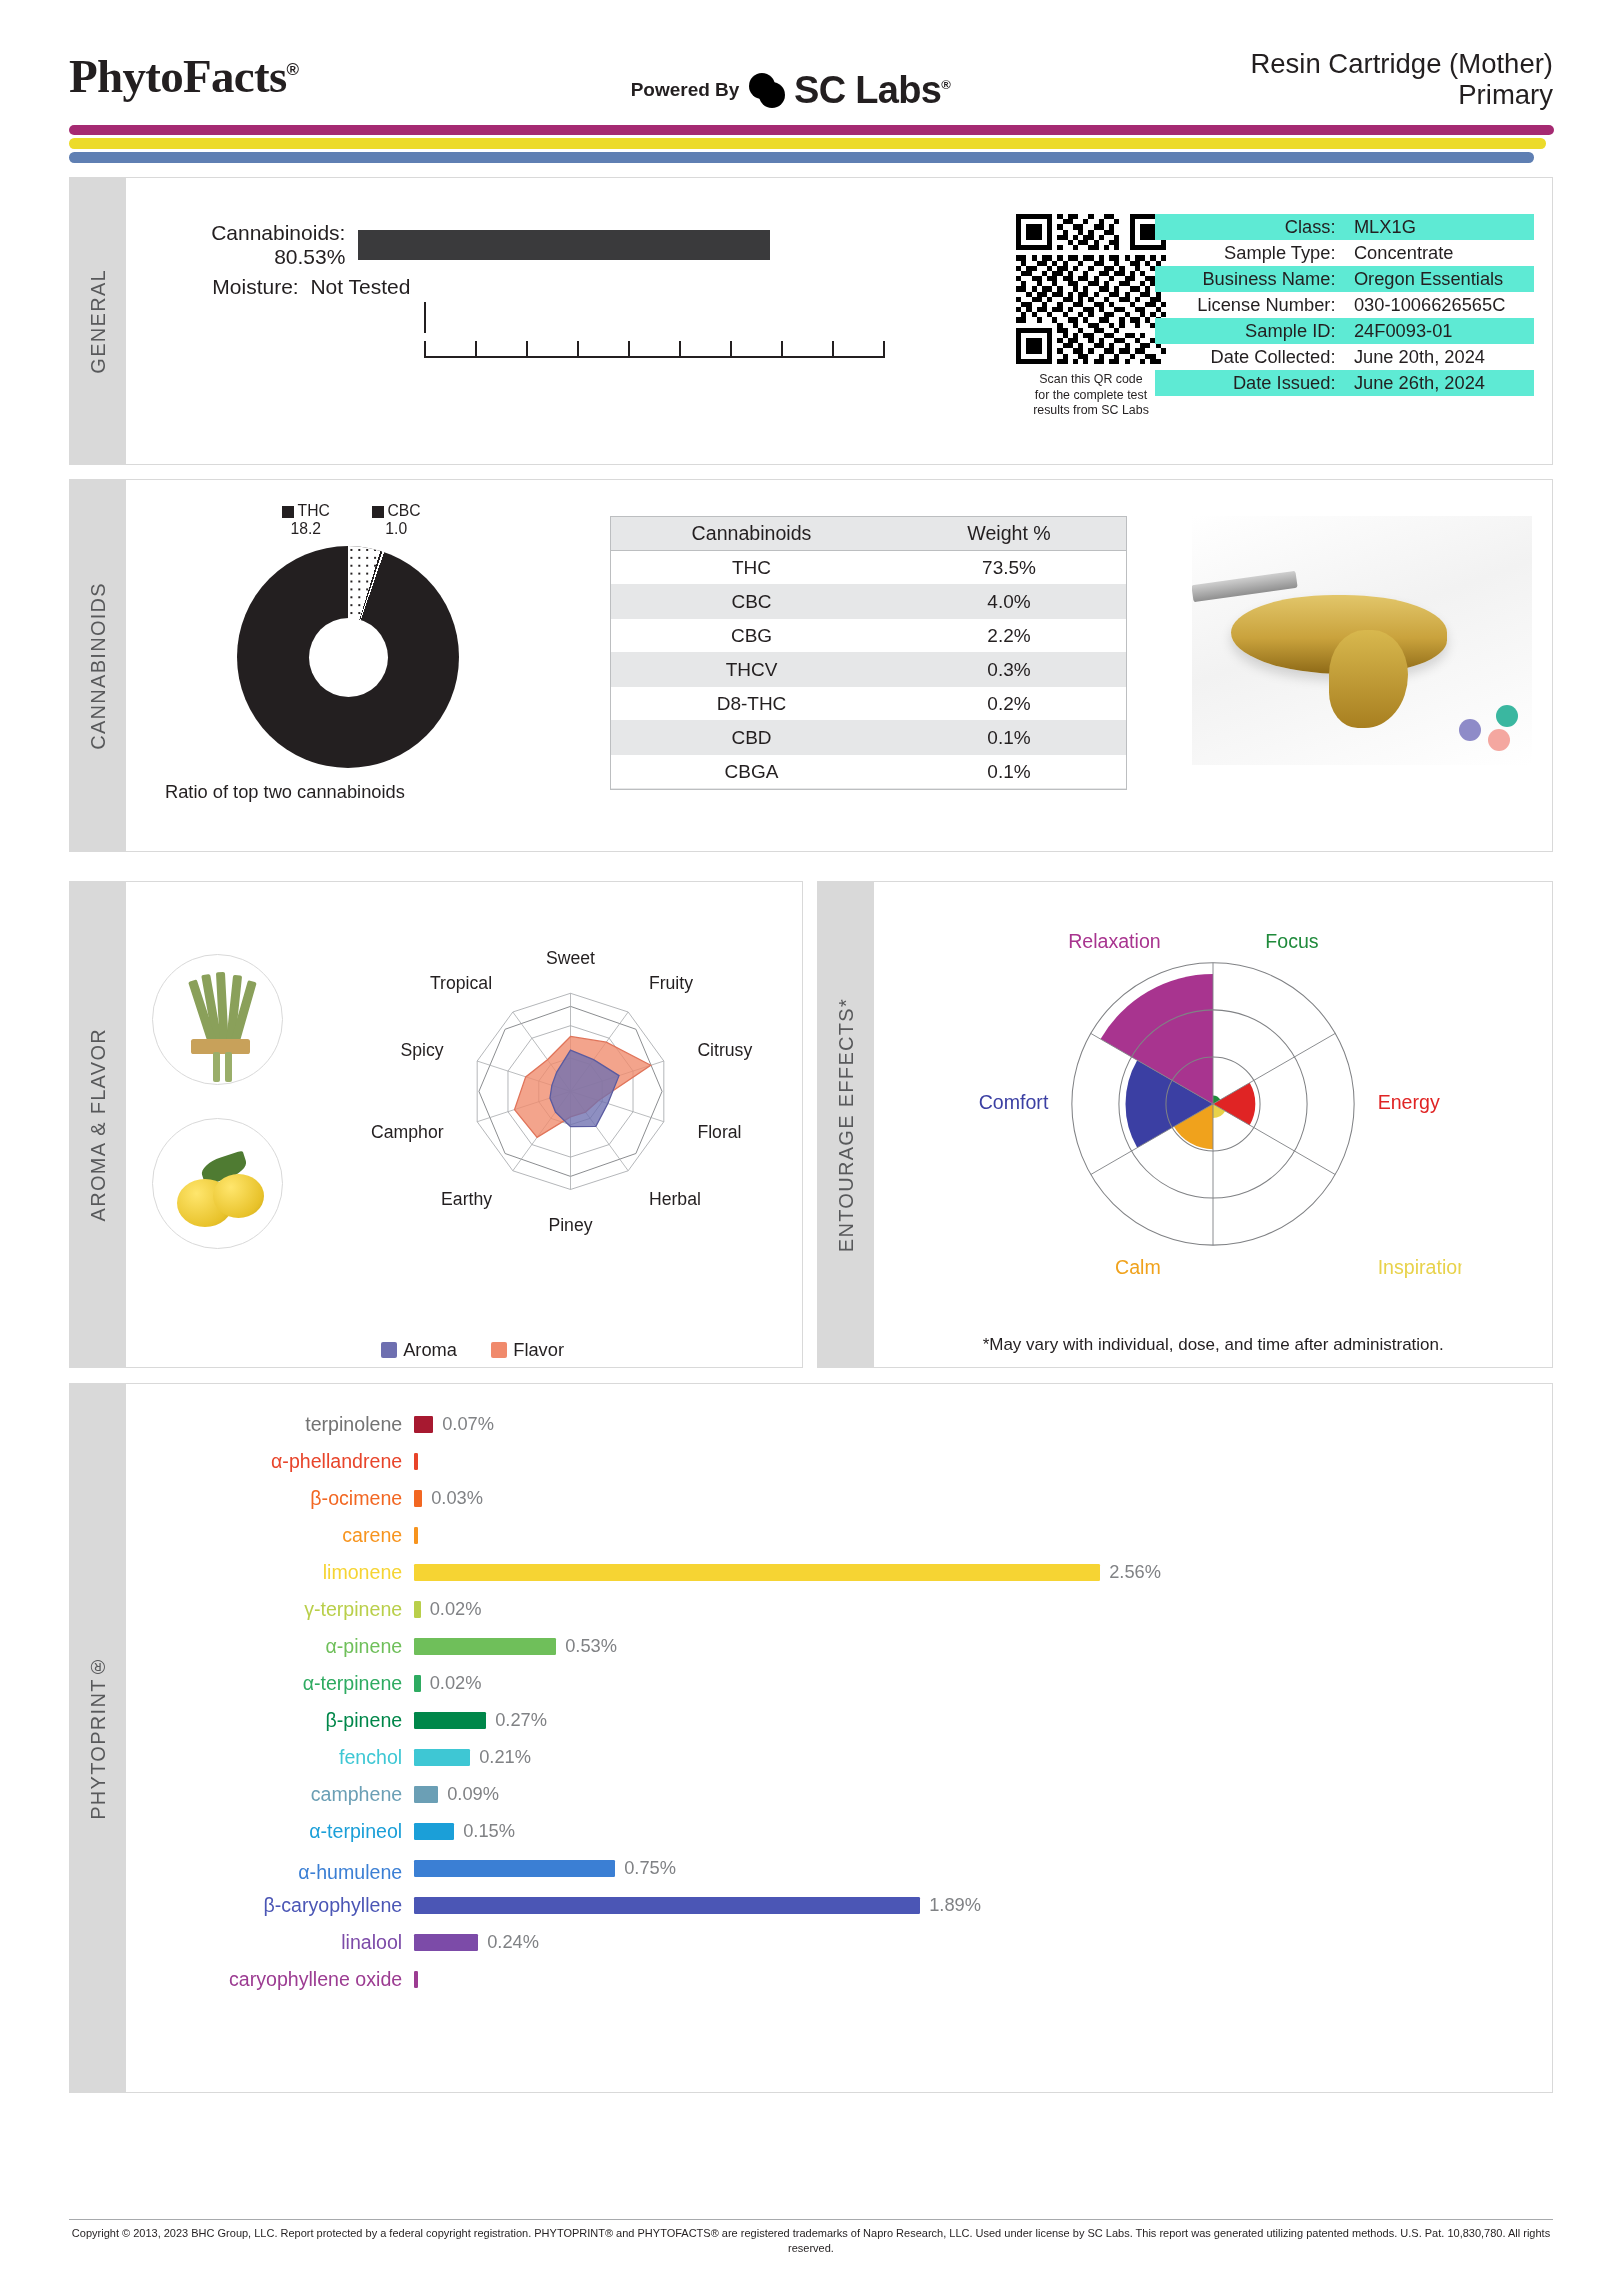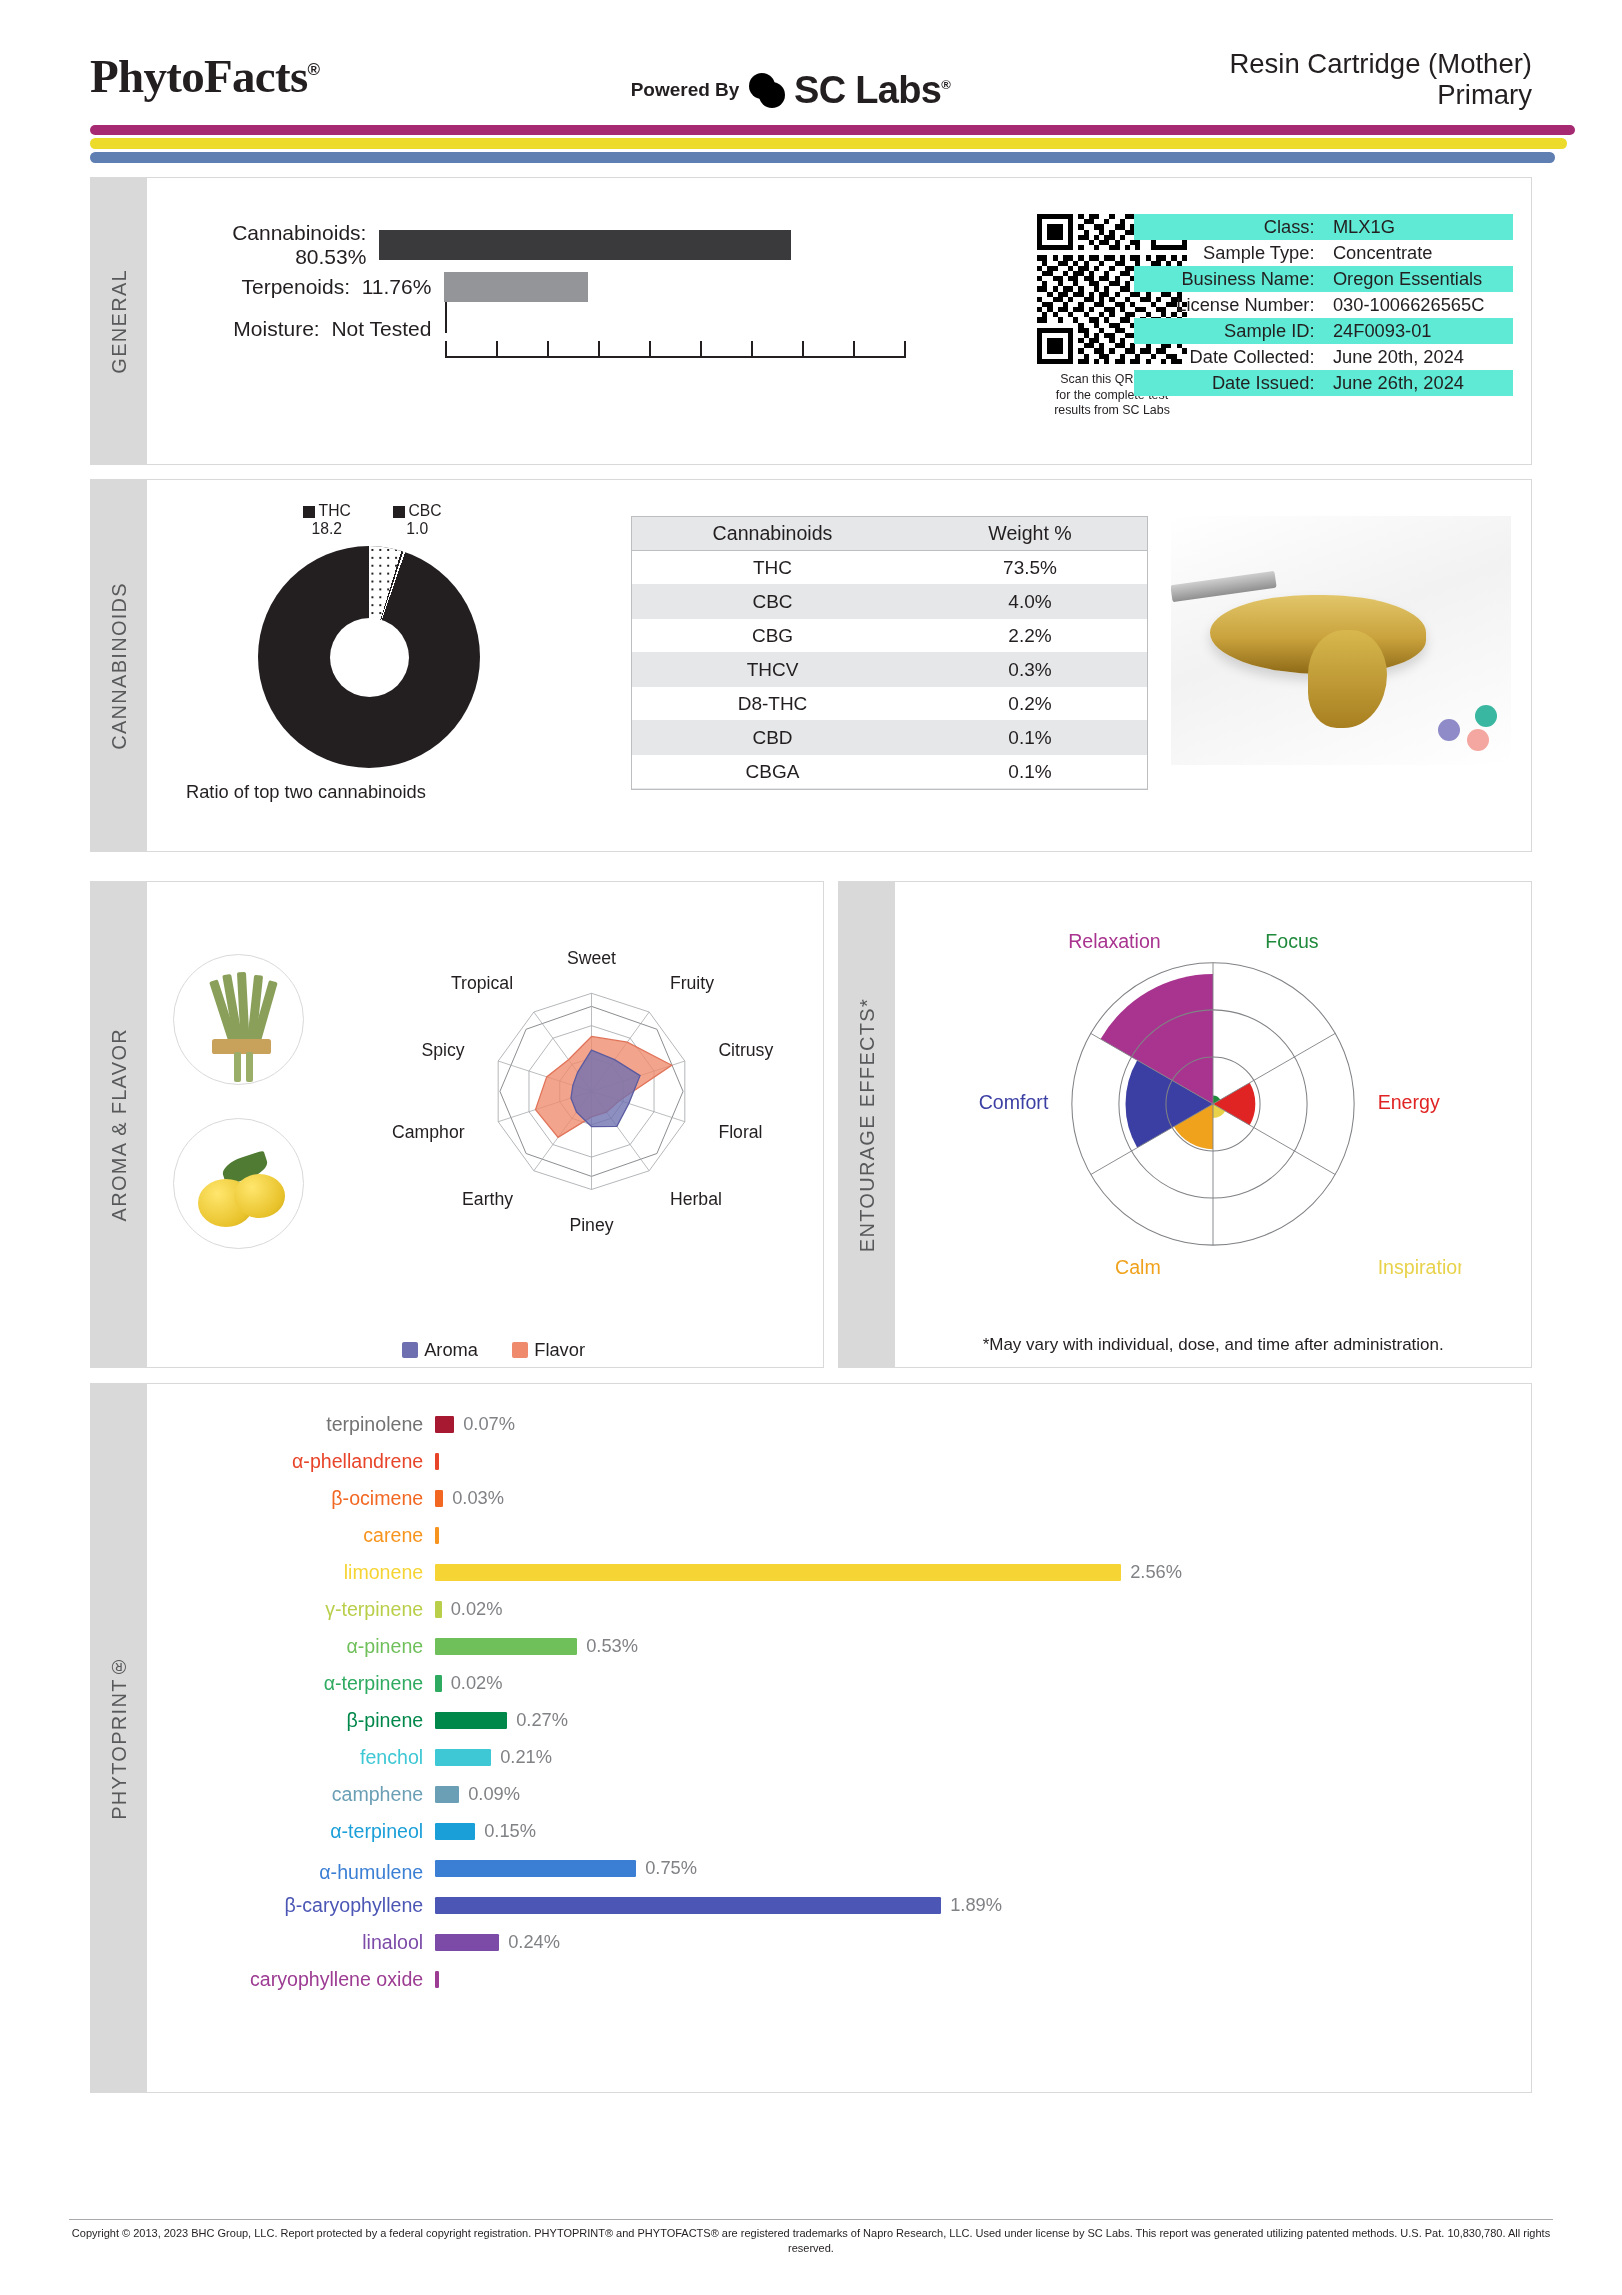--- a/index.html
+++ b/index.html
@@ -5,21 +5,21 @@
   * { box-sizing: border-box; }
   html, body { margin:0; padding:0; }
   body {
     width: 1622px;
     height: 2295px;
     background: #ffffff;
     font-family: "Liberation Sans", sans-serif;
     color: #231f20;
     position: relative;
   }
-  .page { position: relative; width: 1622px; height: 2295px; padding: 0 90px; }
+  .page { position: relative; width: 1622px; height: 2295px; padding: 0 69px; }
 
   
   .header { display: flex; align-items: flex-start; justify-content: space-between; padding-top: 49px; }
   .logo { font-size: 47px; font-weight: bold; letter-spacing: -0.7px; font-family: "Liberation Serif", serif; }
   .logo sup { font-size: 17px; vertical-align: super; font-family: "Liberation Sans", sans-serif; }
   .powered { display:flex; align-items:center; gap:9.2px; margin-top: 19.6px; margin-left: 32px;}
   .powered .pb { font-size: 19px; font-weight: bold; }
   .sclabs { display:flex; align-items:center; gap: 6.5px; }
   .sclabs-mark { width: 39px; height: 35px; position: relative; }
   .sclabs-mark .d1, .sclabs-mark .d2 {
@@ -210,29 +210,20 @@
     <div class="panel-body">
 
       <div class="gen-left">
         <div class="gen-row">
           <div class="gen-label">
             <span>Cannabinoids:</span>
             &nbsp;<span class="v">80.53%</span>
           </div>
           <div class="bar-wrap">
             <div class="bar dark" id="bar0" style="width: 412px;"></div>
-          </div>
-        </div>
-        <div class="gen-row">
-          <div class="gen-label">
-            <span>Terpenoids:</span>
-            &nbsp;<span class="v">11.76%</span>
-          </div>
-          <div class="bar-wrap">
-            <div class="bar grey" id="bar1" style="width: 144px;"></div>
           </div>
         </div>
         <div class="gen-row">
           <div class="gen-label">
             <span>Moisture:</span>
             &nbsp;<span class="v">Not Tested</span>
           </div>
           <div class="bar-wrap"></div>
         </div>
       </div>

